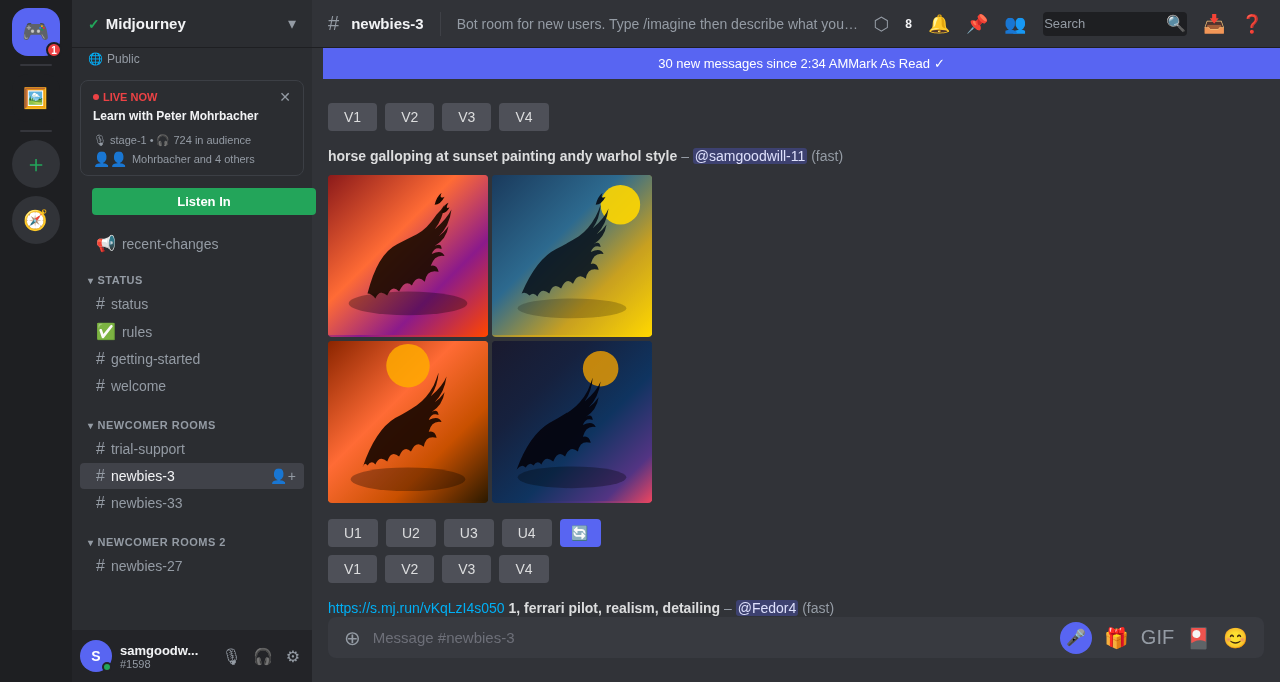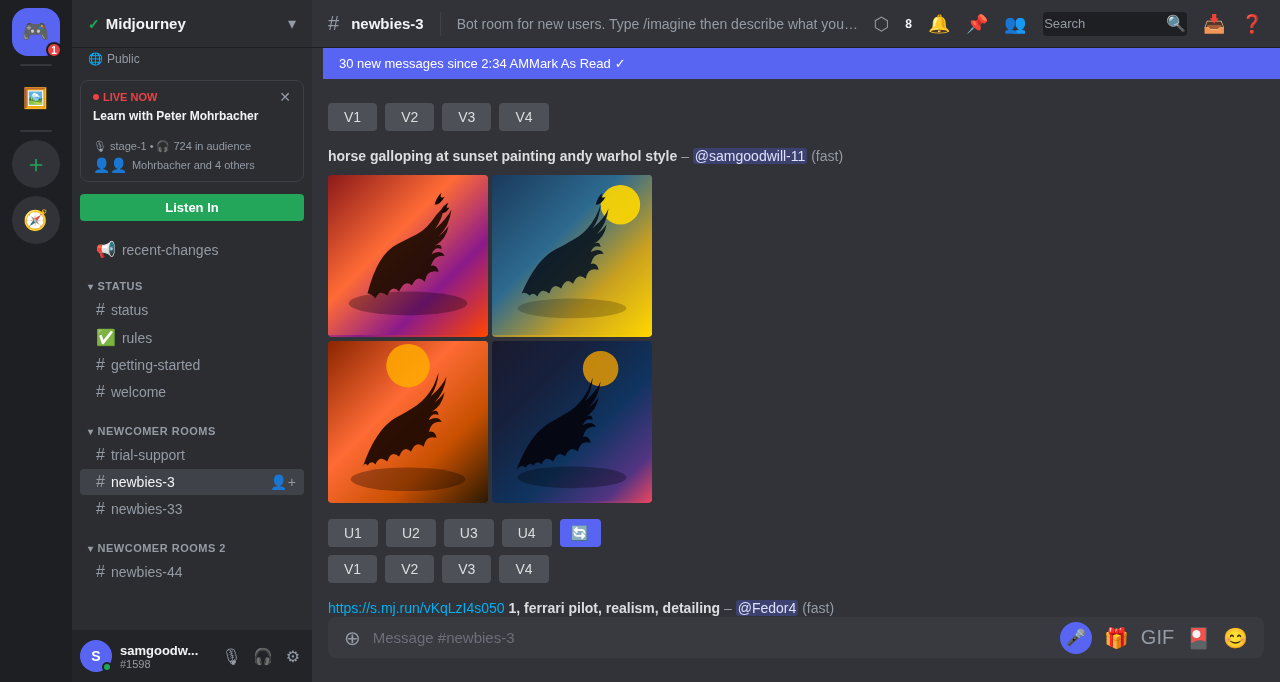--- a/index.html
+++ b/index.html
@@ -104,32 +104,32 @@
       font-size: 11px;
       font-weight: 700;
       display: flex;
       align-items: center;
       gap: 4px;
       text-align: right;
     }
     .live-dot { width: 6px; height: 6px; background: #ed4245; border-radius: 50%; }
     .close-btn { color: #949ba4; cursor: pointer; font-size: 14px; }
     .live-title { font-size: 12px; font-weight: 600; color: #f2f3f5; }
-    .live-meta { font-size: 11px; color: #949ba4; margin-top: 17px; }
+    .live-meta { font-size: 11px; color: #949ba4; margin-top: 11px; }
     .live-participants { display: flex; align-items: center; gap: 4px; margin-top: 4px; font-size: 11px; color: #949ba4; }
     .listen-btn {
       background: #23a55a;
       color: white;
       border: none;
       border-radius: 4px;
       padding: 6px 12px;
       font-size: 13px;
       font-weight: 600;
       cursor: pointer;
-      margin: 6px 8px;
+      margin: 6px 20px;
       width: calc(100% - 16px);
     }
     .channel-list { flex: 1; overflow-y: auto; padding: 8px 0; }
     .channel-item {
       padding: 4px 8px 4px 16px;
       cursor: pointer;
       display: flex;
       align-items: center;
       gap: 6px;
       border-radius: 4px;
@@ -234,21 +234,21 @@
       padding: 0;
       display: flex;
       flex-direction: column;
     }
     .new-messages-bar {
       background: #5865f2;
       color: white;
       font-size: 13px;
       padding: 8px 16px;
       display: flex;
-      justify-content: flex-start;
+      justify-content: center;
       align-items: center;
       cursor: pointer;
       margin-left: 11px;
     }
     .mark-read-btn {
       color: white;
       font-size: 13px;
       font-weight: 500;
       display: flex;
       align-items: center;
@@ -433,21 +433,21 @@
       <span class="channel-icon">#</span>
       <span>newbies-33</span>
     </div>
 
     <div class="section-header" style="margin-top:4px;">
       <span class="section-arrow">▾</span>
       <span>NEWCOMER ROOMS 2</span>
     </div>
     <div class="channel-item">
       <span class="channel-icon">#</span>
-      <span>newbies-44</span>
+      <span>newbies-27</span>
     </div>
   </div>
 
   <div class="user-area">
     <div class="user-avatar">
       S
       <div class="user-status-dot"></div>
     </div>
     <div class="user-info">
       <div class="user-name">samgoodw...</div>

